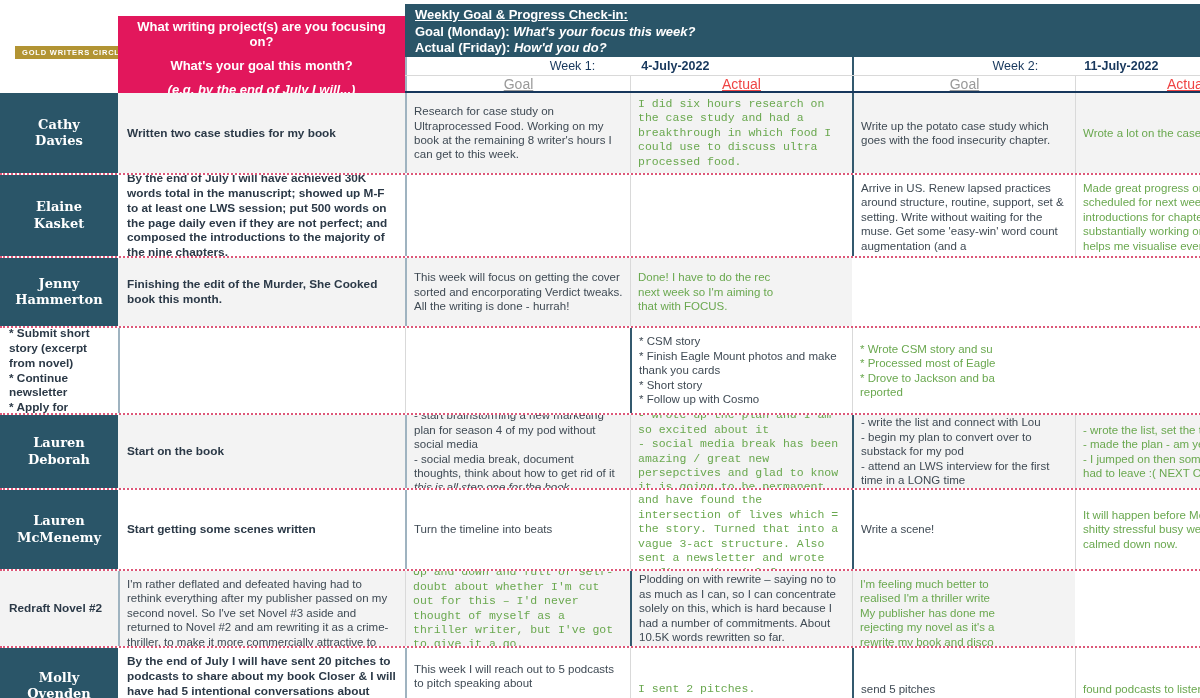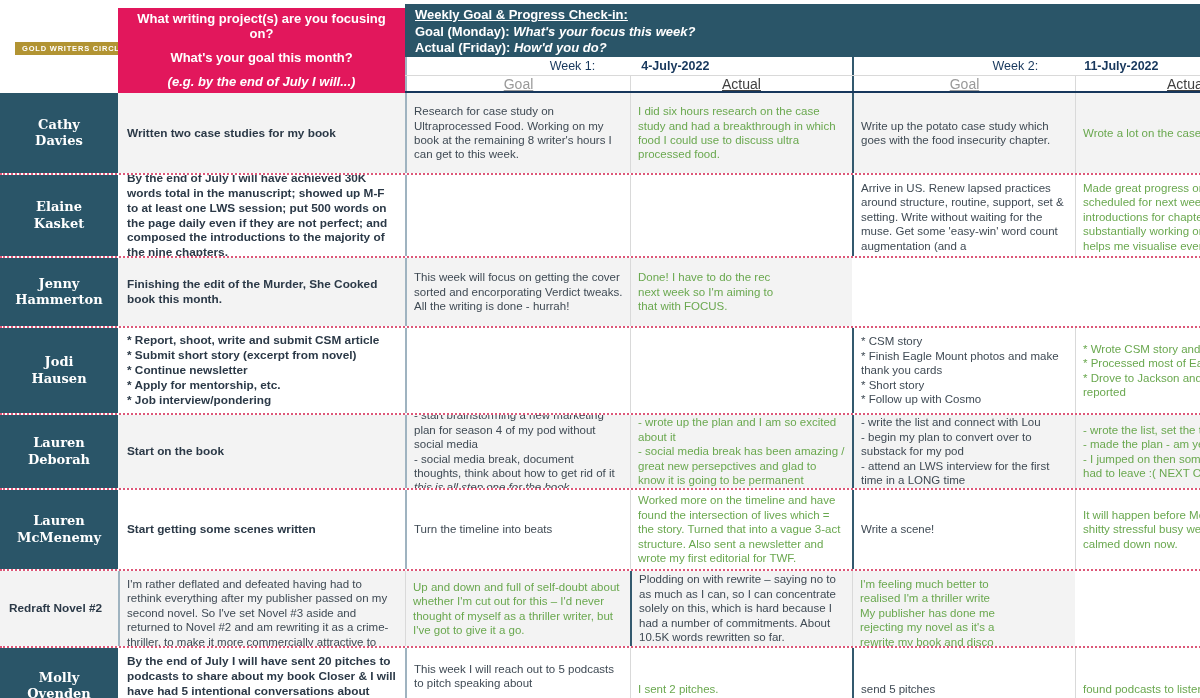--- a/index.html
+++ b/index.html
@@ -4,51 +4,51 @@
 <style>
   * { margin:0; padding:0; box-sizing:border-box; }
   html,body { width:1200px; height:698px; overflow:hidden; background:#ffffff;
     font-family:"Liberation Sans","DejaVu Sans",sans-serif; }
   #sheet { width:1297px; position:relative; }
 
   
   .hdr { display:grid; grid-template-columns:118px 287px 892px; height:93px; }
   .logo-cell { background:#ffffff; display:flex; flex-direction:row; align-items:center; justify-content:flex-start; padding-top:3px;gap:15px; }
   .logo-banner { background:#B29433; color:#ffffff; font-size:7.5px; font-weight:bold; letter-spacing:.8px; padding:2px 7px; margin-top:1px; white-space:nowrap; }
-  .month-cell { background:#E2175C; color:#ffffff; text-align:center; display:flex; flex-direction:column; justify-content:center; gap:9px; padding:4px 14px; margin-top:8px; }
+  .month-cell { background:#E2175C; color:#ffffff; text-align:center; display:flex; flex-direction:column; justify-content:center; gap:9px; padding:4px 14px; margin-top:16px; }
   .month-cell .l { font-weight:bold; font-size:13px; line-height:1.15; }
   .month-cell .l3 { font-style:italic; }
   .weeks-hdr { display:flex; flex-direction:column; margin-top:4px; }
   .teal-band { background:#2A5568; color:#ffffff; height:53px; padding:3px 10px 0 10px; font-size:13px; line-height:1.28; }
   .teal-band .t { font-weight:bold; text-decoration:underline; }
   .teal-band .q { font-style:italic; font-weight:bold; }
   .week-row { display:flex; height:19px; border-bottom:1px solid #d9d9d9; }
   .sub-row { display:flex; height:17px; border-bottom:2px solid #17375C; }
   .wk1 { width:447px; } .wk2 { width:445px; }
   .wblock { display:flex; align-items:center; justify-content:center; font-size:12.5px; color:#17375C; border-left:2px solid #9FB3C0;gap:42px; }
   .wblock.w2 { border-left:2px solid #33596E; }
   .wdate { font-weight:bold; margin-left:4px; }
   .scell { display:flex; align-items:center; justify-content:center; font-size:14px; }
   .sg1 { width:225px; border-left:2px solid #9FB3C0; }
   .sa1 { width:222px; border-left:1px solid #d9d9d9; }
   .sg2 { width:223px; border-left:2px solid #33596E; }
   .sa2 { width:222px; border-left:1px solid #d9d9d9; }
   .goal-h { color:#999999; text-decoration:underline; }
-  .act-h { color:#404040; text-decoration:underline; }
+  .act-h { color:#ef4444; text-decoration:underline; }
 
   
   .row { display:grid; grid-template-columns:118px 287px 225px 222px 223px 222px; overflow:hidden; border-bottom:2px dotted #DD5778; }
   .row:first-of-type { border-top:1px dotted #DD5778; }
   .cell { display:flex; align-items:center; overflow:hidden; font-size:11.5px; line-height:1.26; color:#3F4A54; }
   .cell .txt { white-space:pre-line; width:100%; }
   .c-name { background:#2A5568; color:#ffffff; justify-content:center; text-align:center;
     font-family:"DejaVu Serif","Liberation Serif",serif; font-weight:bold; font-size:13px; padding:2px 16px; }
   .c-month { font-weight:bold; color:#2B3947; padding:6px 9px; font-size:11.8px; }
   .c-g1 { border-left:2px solid #9FB3C0; padding:6px 7px; }
-  .c-a1 { border-left:1px solid #d9d9d9; padding:20px 7px; color:#6AA84F; }
+  .c-a1 { border-left:1px solid #d9d9d9; padding:20px 7px; color:#6AA84F;font-family:Liberation Mono, monospace; }
   .c-g2 { border-left:2px solid #33596E; padding:6px 7px; }
   .c-a2 { border-left:1px solid #d9d9d9; padding:6px 7px; color:#6AA84F; }
   .italic-note { font-style:italic; }
   .row.alt .c-month, .row.alt .c-g1, .row.alt .c-a1, .row.alt .c-g2, .row.alt .c-a2 { background:#F3F3F3; }
 </style>
 </head>
 <body>
 
 <div id="sheet">
 
@@ -171,21 +171,20 @@
         <div class="txt">This week will focus on getting the cover sorted and encorporating Verdict tweaks.  All the writing is done - hurrah!</div>
       </div>
     <div class="cell c-a2">
         <div class="txt">Done!  I have to do the rec
 next week so I'm aiming to
 that with FOCUS.</div>
       </div>
   </div>
 
   <div class="row" style="height:87px">
-    <div class="cell c-name">Jodi Hausen</div>
     <div class="cell c-month">
         <div class="txt">* Report, shoot, write and submit CSM article
 * Submit short story (excerpt from novel)
 * Continue newsletter
 * Apply for mentorship, etc.
 * Job interview/pondering</div>
       </div>
     <div class="cell c-g1">
         <div class="txt"></div>
       </div>

